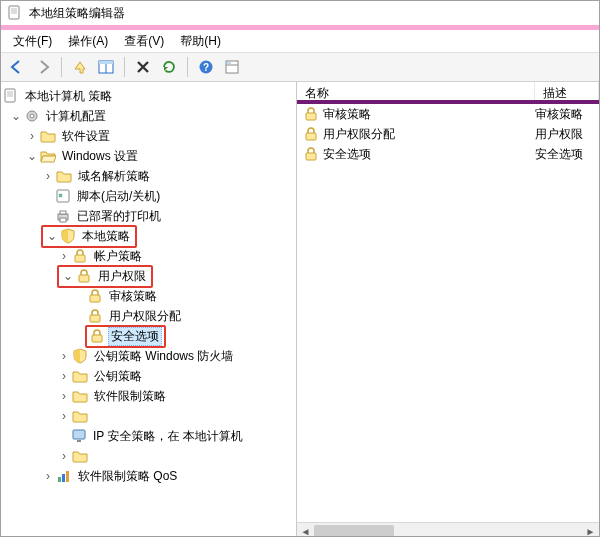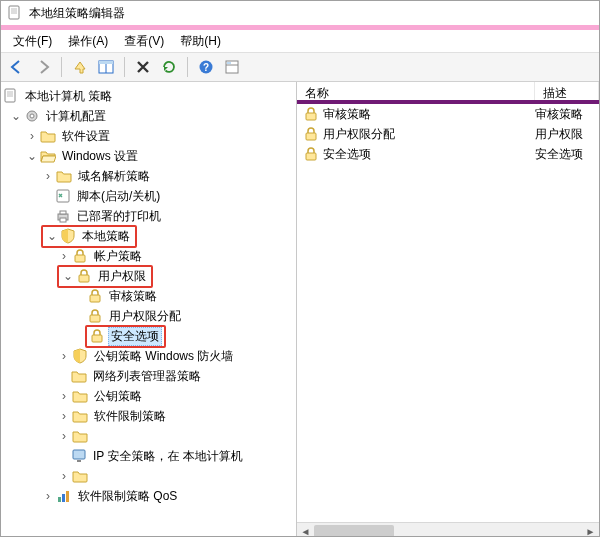--- a/index.html
+++ b/index.html
@@ -288,27 +288,20 @@
       </div>
       <div class="row node">
         <span class="indent" style="width:54px"></span>
         <span class="tw">›</span>
         <svg class="nicon" width="16" height="16">
             <use href="#i-shield"></use>
           </svg>
         <span class="label">公钥策略 Windows 防火墙</span>
       </div>
       <div class="row node">
-        <span class="indent" style="width:68px"></span>
-        <svg class="nicon" width="16" height="16">
-            <use href="#i-folder"></use>
-          </svg>
-        <span class="label">网络列表管理器策略</span>
-      </div>
-      <div class="row node">
         <span class="indent" style="width:54px"></span>
         <span class="tw">›</span>
         <svg class="nicon" width="16" height="16">
             <use href="#i-folder"></use>
           </svg>
         <span class="label">公钥策略</span>
       </div>
       <div class="row node">
         <span class="indent" style="width:54px"></span>
         <span class="tw">›</span>

